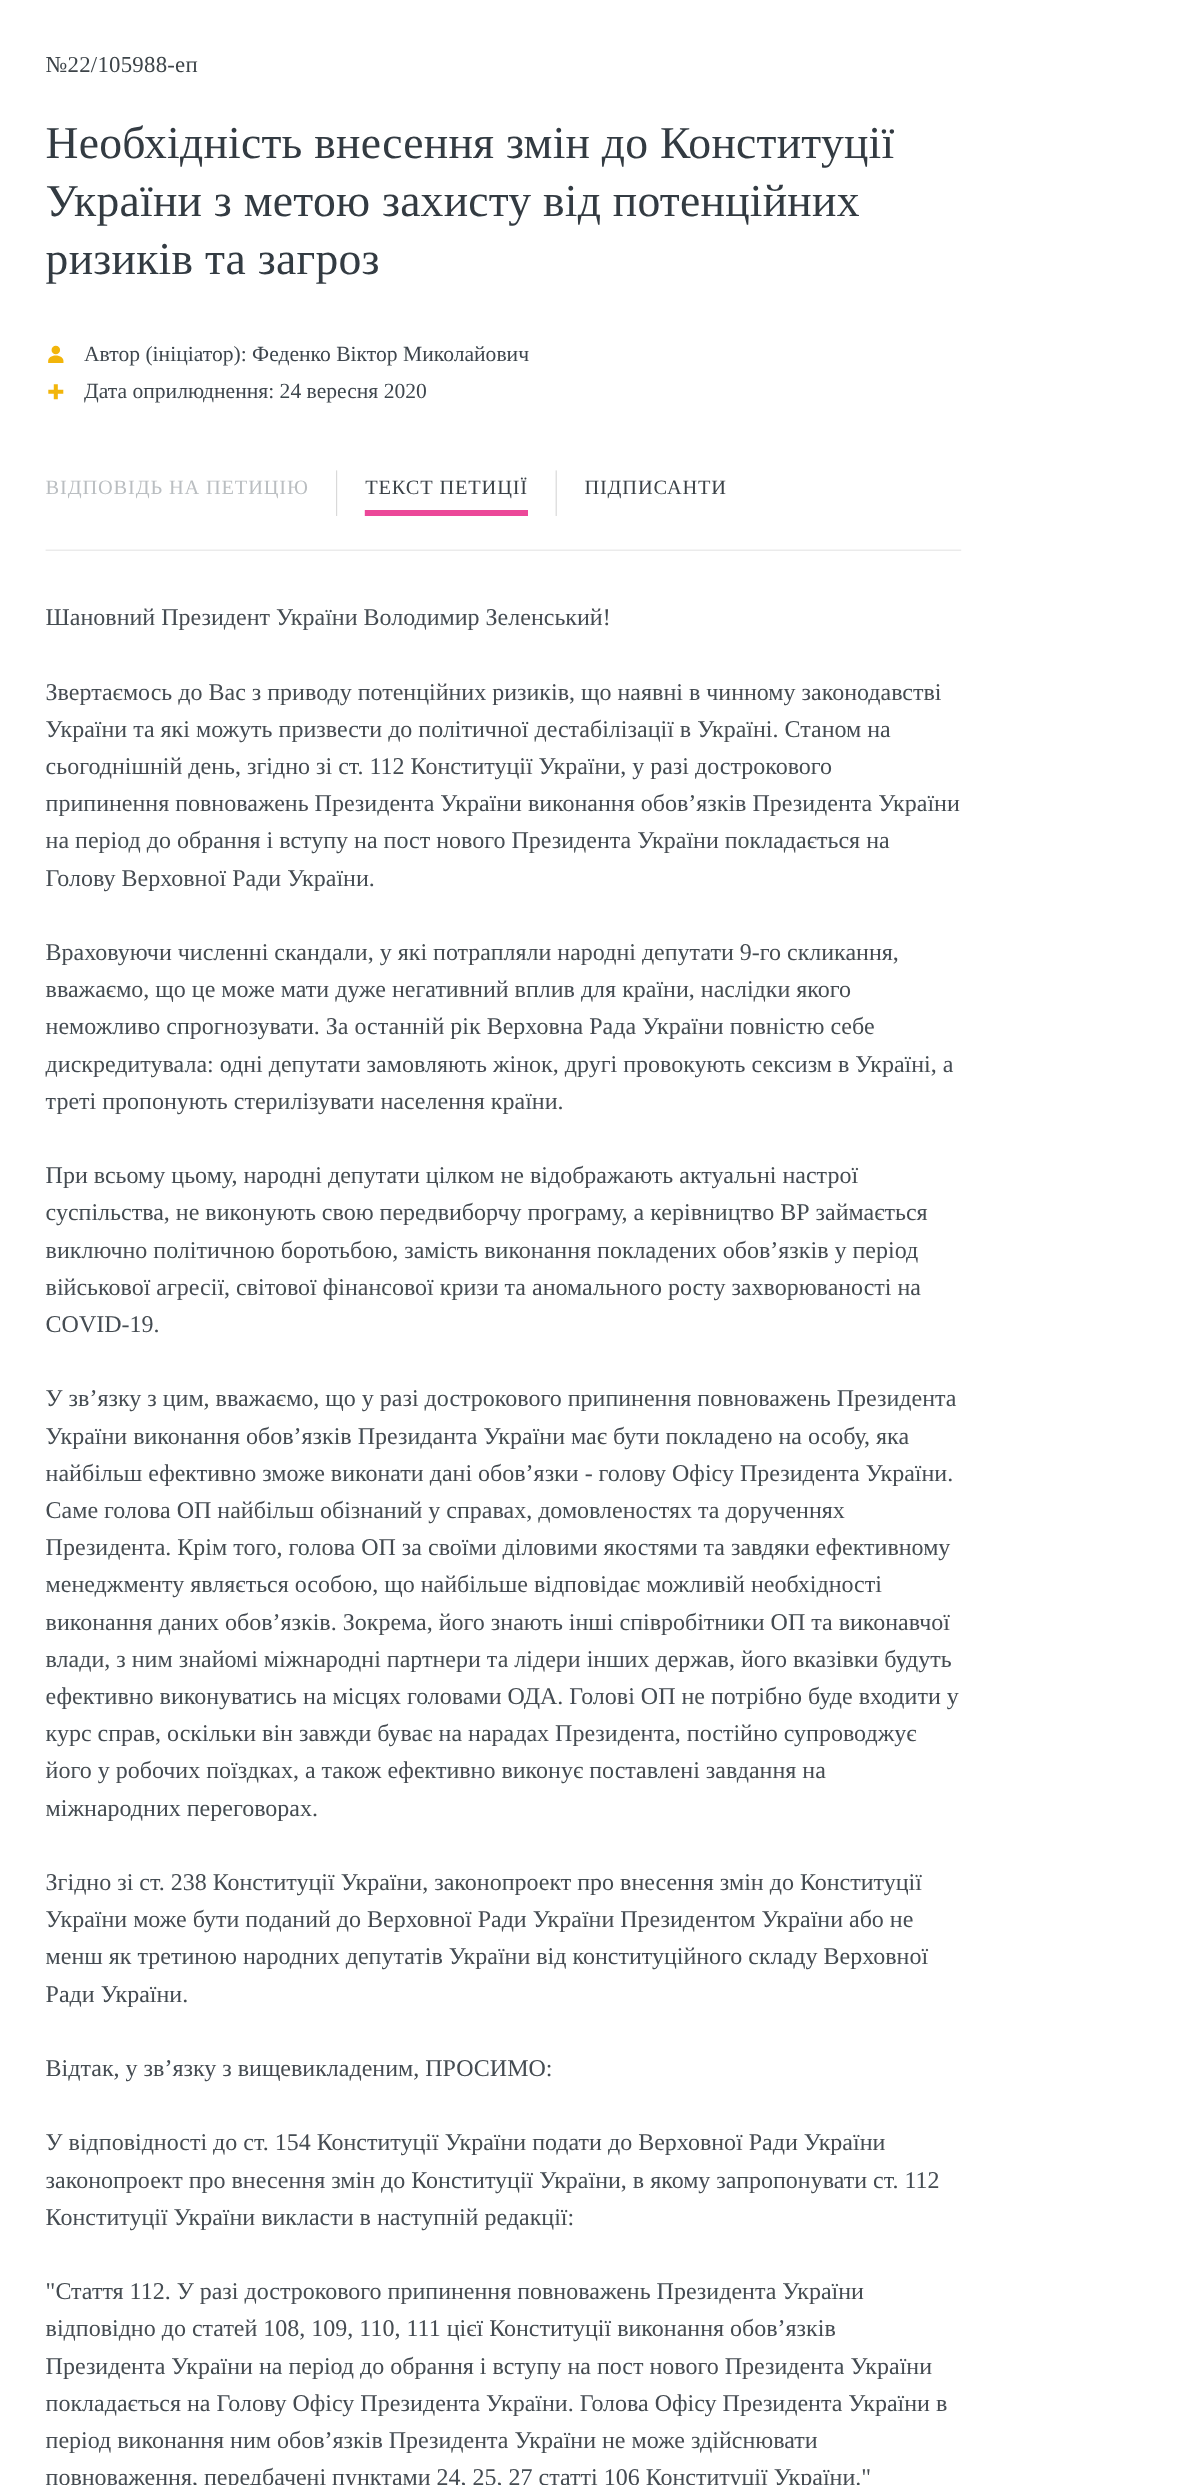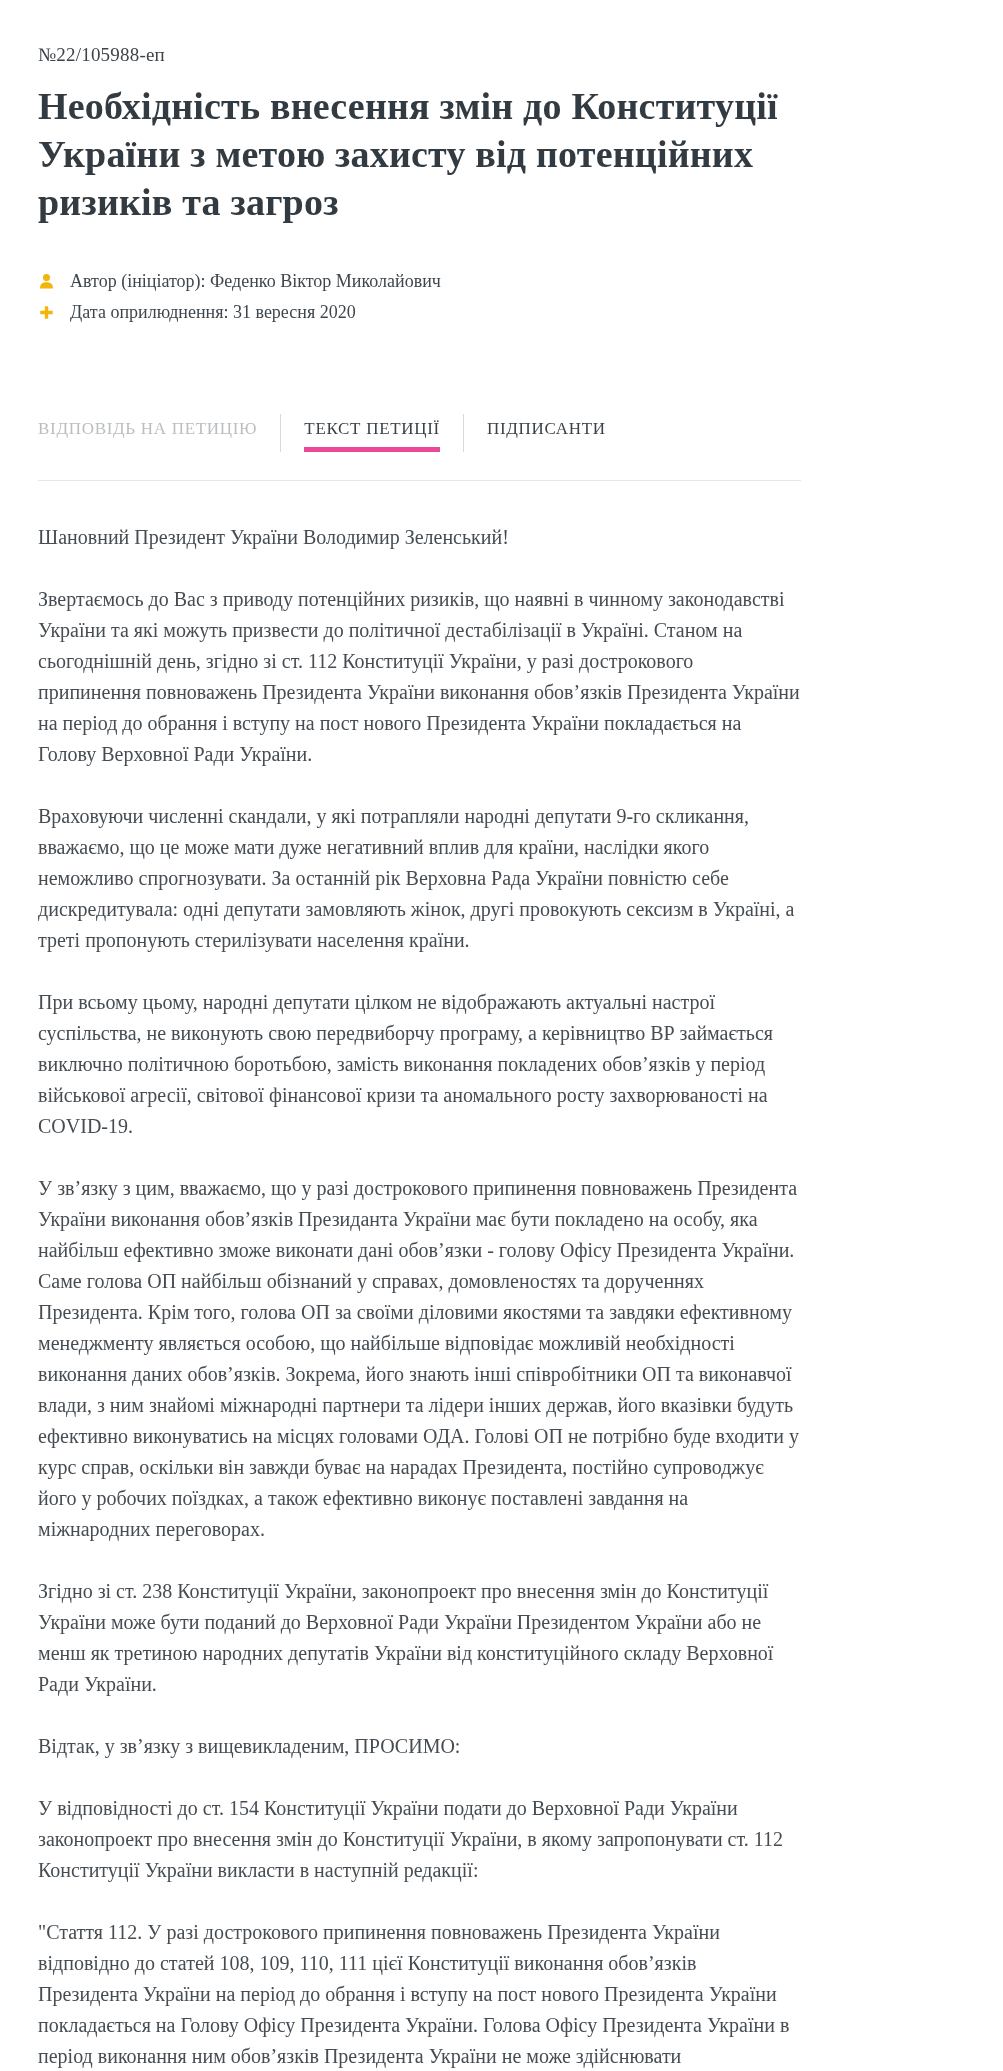--- a/index.html
+++ b/index.html
@@ -13,25 +13,25 @@
     width: 833px;
     box-sizing: border-box;
     padding: 44px 32px 58px 38px;
   }
   .petition-number {
     font-size: 19px;
     color: #3d4449;
     letter-spacing: 0.2px;
   }
   .petition-title {
-    margin: 16px 0 0 0;
+    margin: 30px 0 0 0;
     max-width: 785px;
     font-size: 38px;
     line-height: 48px;
-    font-weight: bold;
+    font-weight: normal;
     color: #333b42;
     letter-spacing: 0.2px;
   }
   .meta {
     margin-top: 44px;
   }
   .meta-row {
     display: flex;
     align-items: center;
     gap: 15px;
@@ -41,21 +41,21 @@
     line-height: 22px;
   }
   .meta-icon {
     width: 17px;
     display: inline-flex;
     justify-content: center;
   }
   .tabs {
     display: flex;
     align-items: flex-start;
-    margin-top: 96px;
+    margin-top: 60px;
     gap: 23px;
   }
   .tab {
     font-size: 17px;
     letter-spacing: 0.7px;
     color: #3b4248;
     padding-bottom: 8px;
     cursor: pointer;
     white-space: nowrap;
   }
@@ -109,21 +109,21 @@
         </svg>
       </span>
       <span>Автор (ініціатор): Феденко Віктор Миколайович</span>
     </div>
     <div class="meta-row">
       <span class="meta-icon">
         <svg width="15" height="15" viewBox="0 0 24 24" fill="#f2b50a" aria-hidden="true">
           <path d="M9.3 2h5.4v7.3H22v5.4h-7.3V22H9.3v-7.3H2V9.3h7.3z"></path>
         </svg>
       </span>
-      <span>Дата оприлюднення: 31 вересня 2020</span>
+      <span>Дата оприлюднення: 24 вересня 2020</span>
     </div>
   </div>
 
   <div class="tabs">
     <span class="tab disabled">ВІДПОВІДЬ НА ПЕТИЦІЮ</span>
     <span class="vdiv"></span>
     <span class="tab active">ТЕКСТ ПЕТИЦІЇ</span>
     <span class="vdiv"></span>
     <span class="tab">ПІДПИСАНТИ</span>
   </div>

